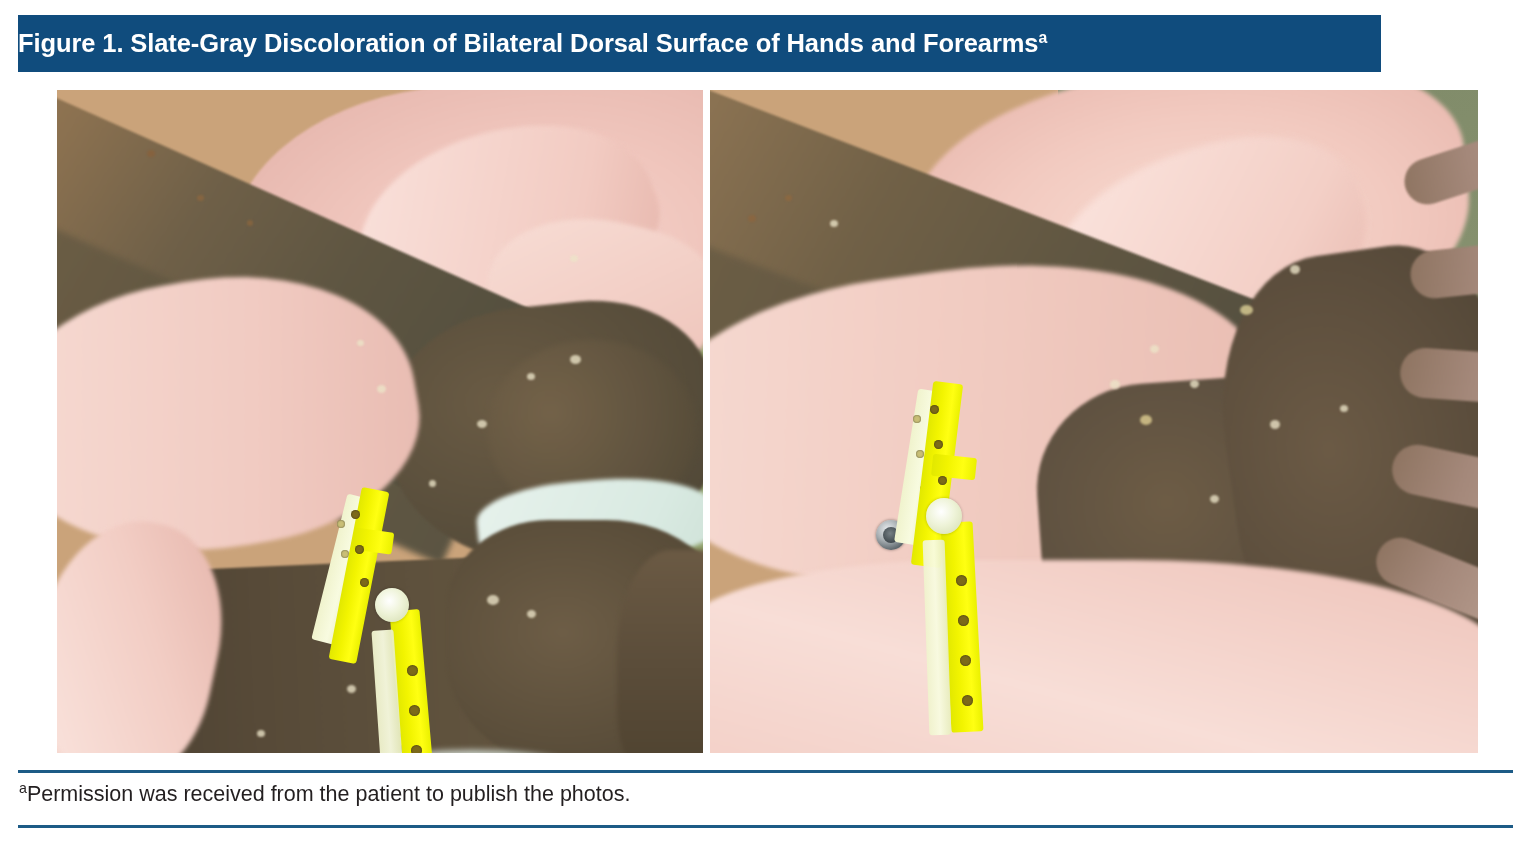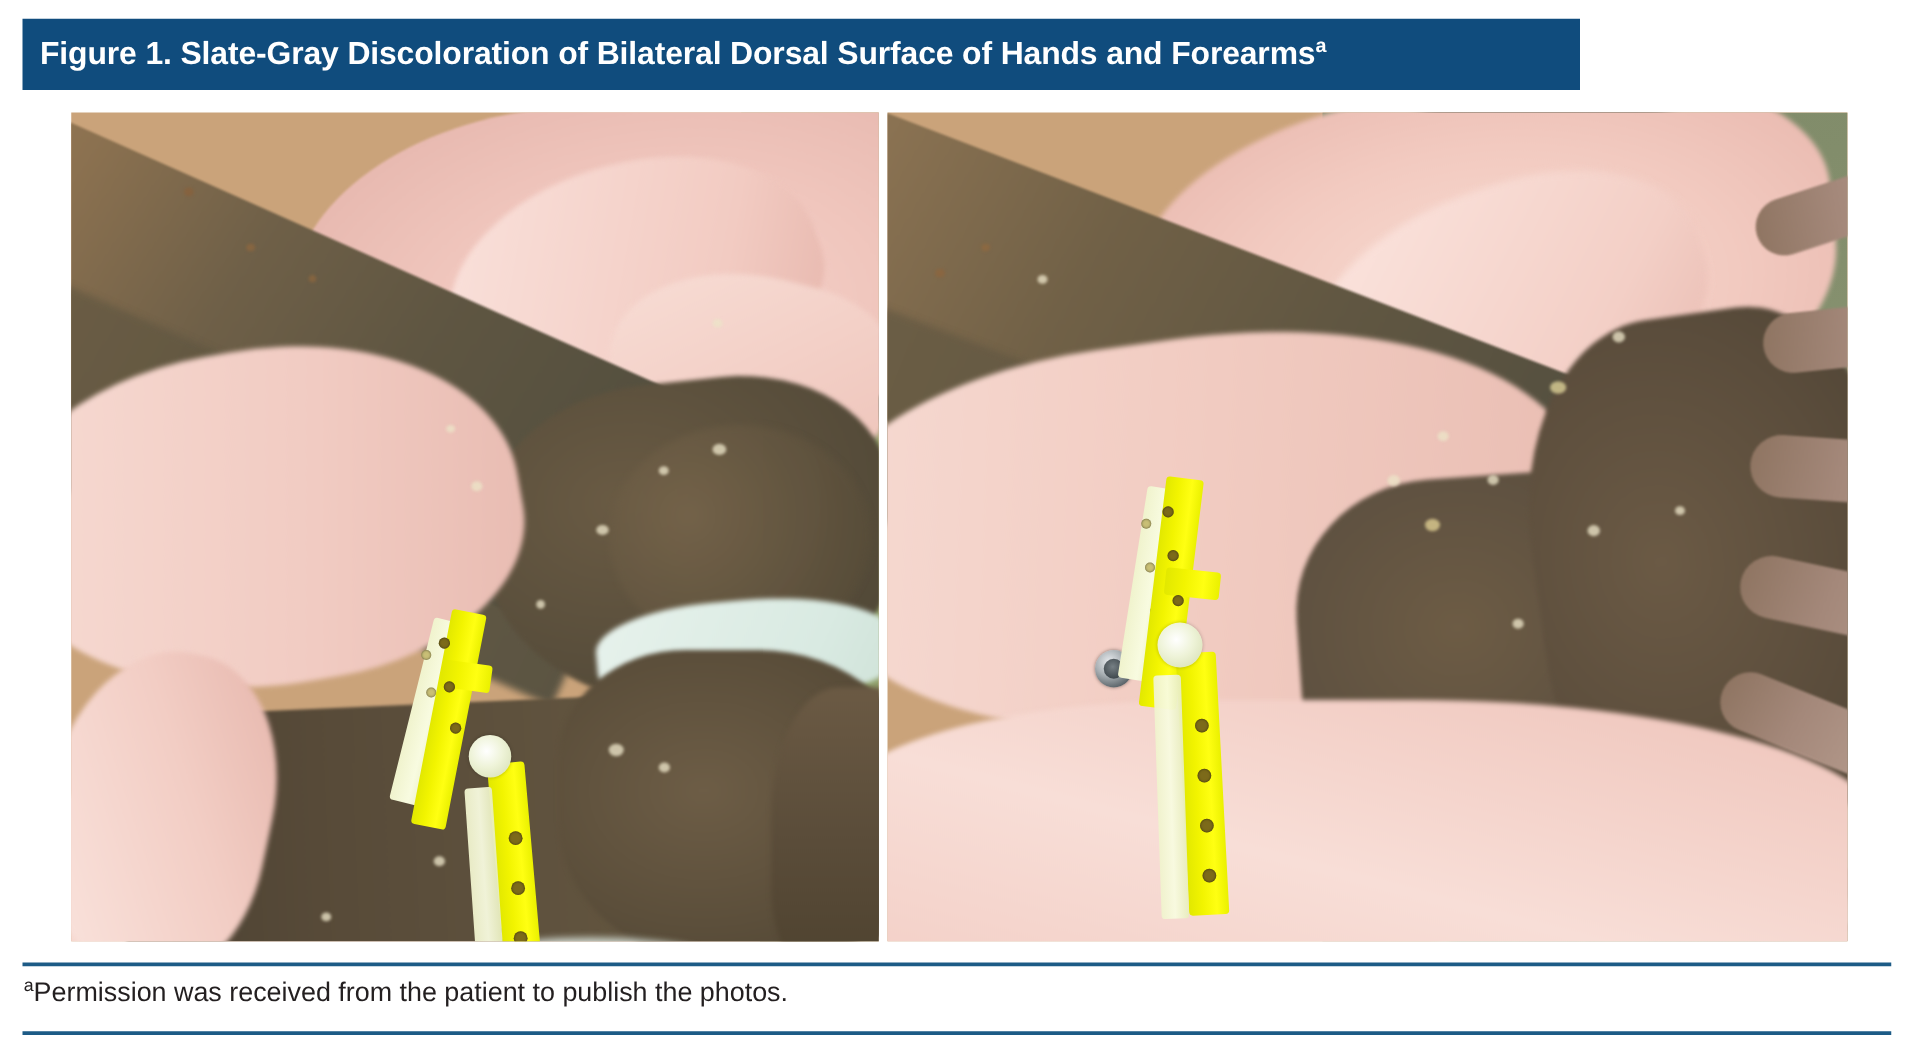--- a/index.html
+++ b/index.html
@@ -13,27 +13,26 @@
     font-family: "Liberation Sans", sans-serif;
     overflow: hidden;
     position: relative;
   }
 
   
   .figure-header {
     position: absolute;
     left: 18px;
     top: 15px;
-    width: 1246px;
+    width: 1363px;
     height: 57px;
     background: #104c7d;
     display: flex;
     align-items: center;
     box-sizing: border-box;
-    padding-left: 14px;
   }
   .figure-title {
     color: #ffffff;
     font-size: 25.5px;
     font-weight: bold;
     letter-spacing: -0.1px;
     white-space: nowrap;
     line-height: 1;
   }
   .figure-title sup {

